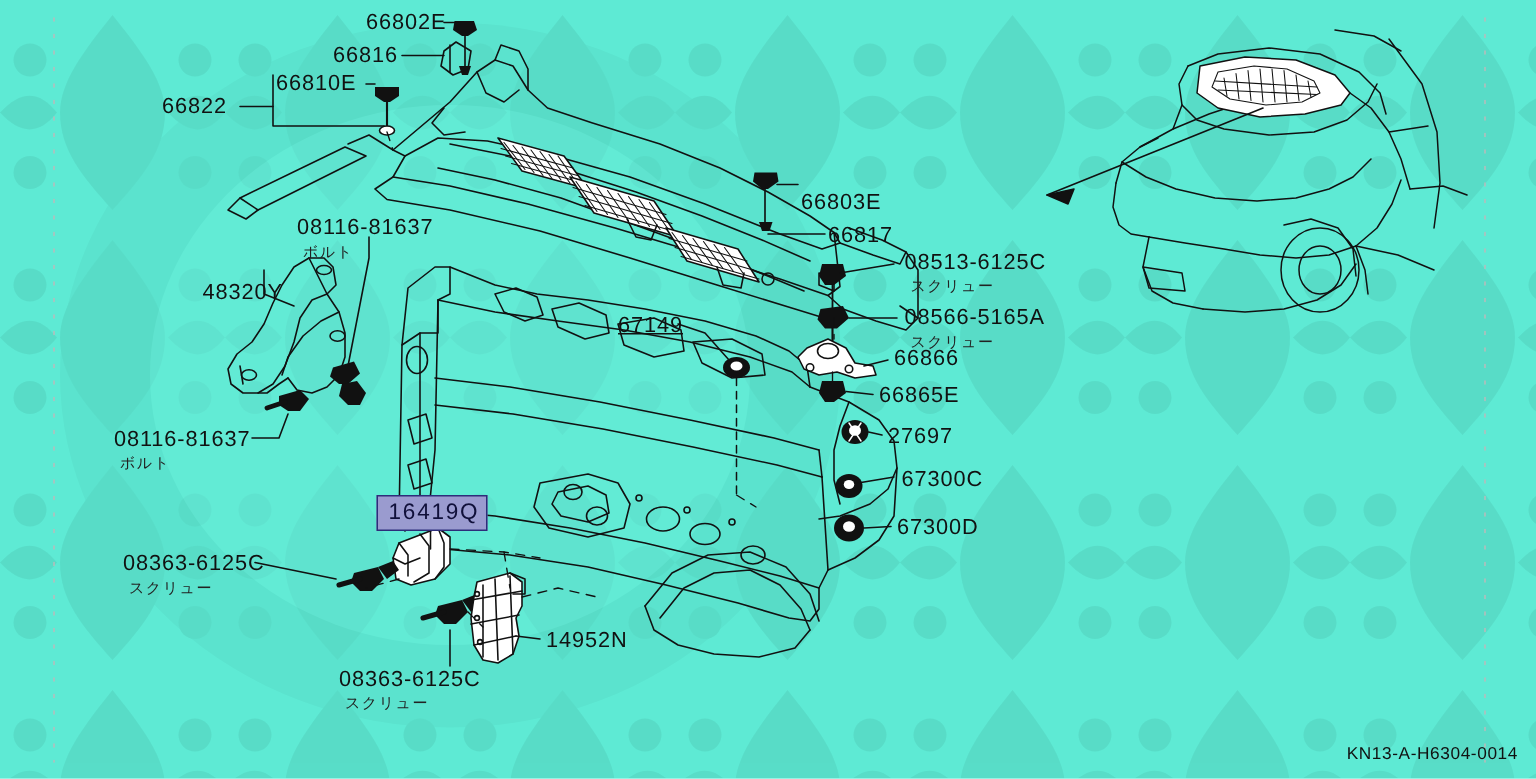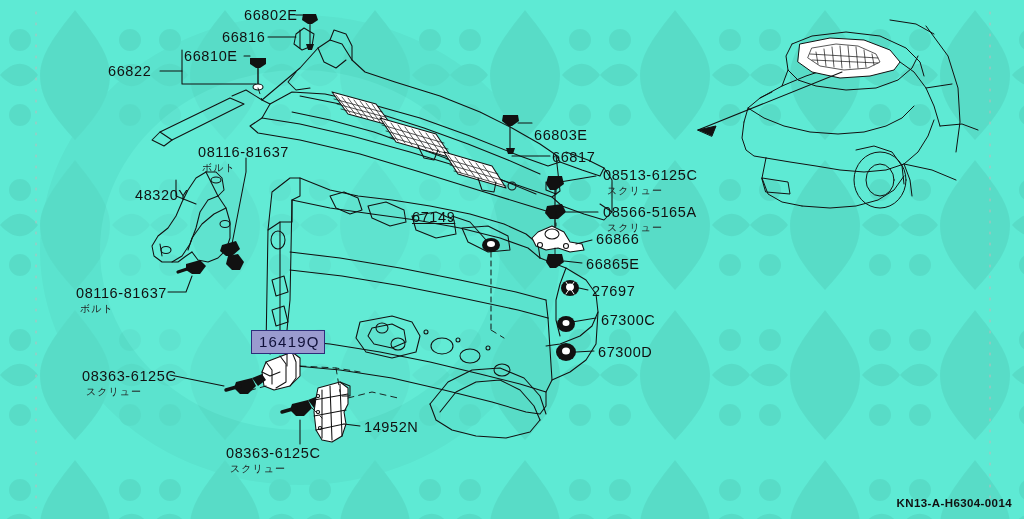--- a/index.html
+++ b/index.html
@@ -49,21 +49,21 @@
     font-family:"Liberation Sans", sans-serif;
     box-sizing:border-box;
   }
   .code{
     position:absolute;
     right:12px;bottom:10px;
     font-size:11.5px;
     letter-spacing:0.4px;
     color:#111;
     font-family:"Liberation Sans", sans-serif;
-    font-weight:bold;
+    font-weight:normal;
   }
   .wm{opacity:0.055;}
 </style>
 </head>
 <body>
 
 <div id="stage">
 
   <svg class="layer wm" viewBox="0 0 1024 519" xmlns="http://www.w3.org/2000/svg">
     <defs>

